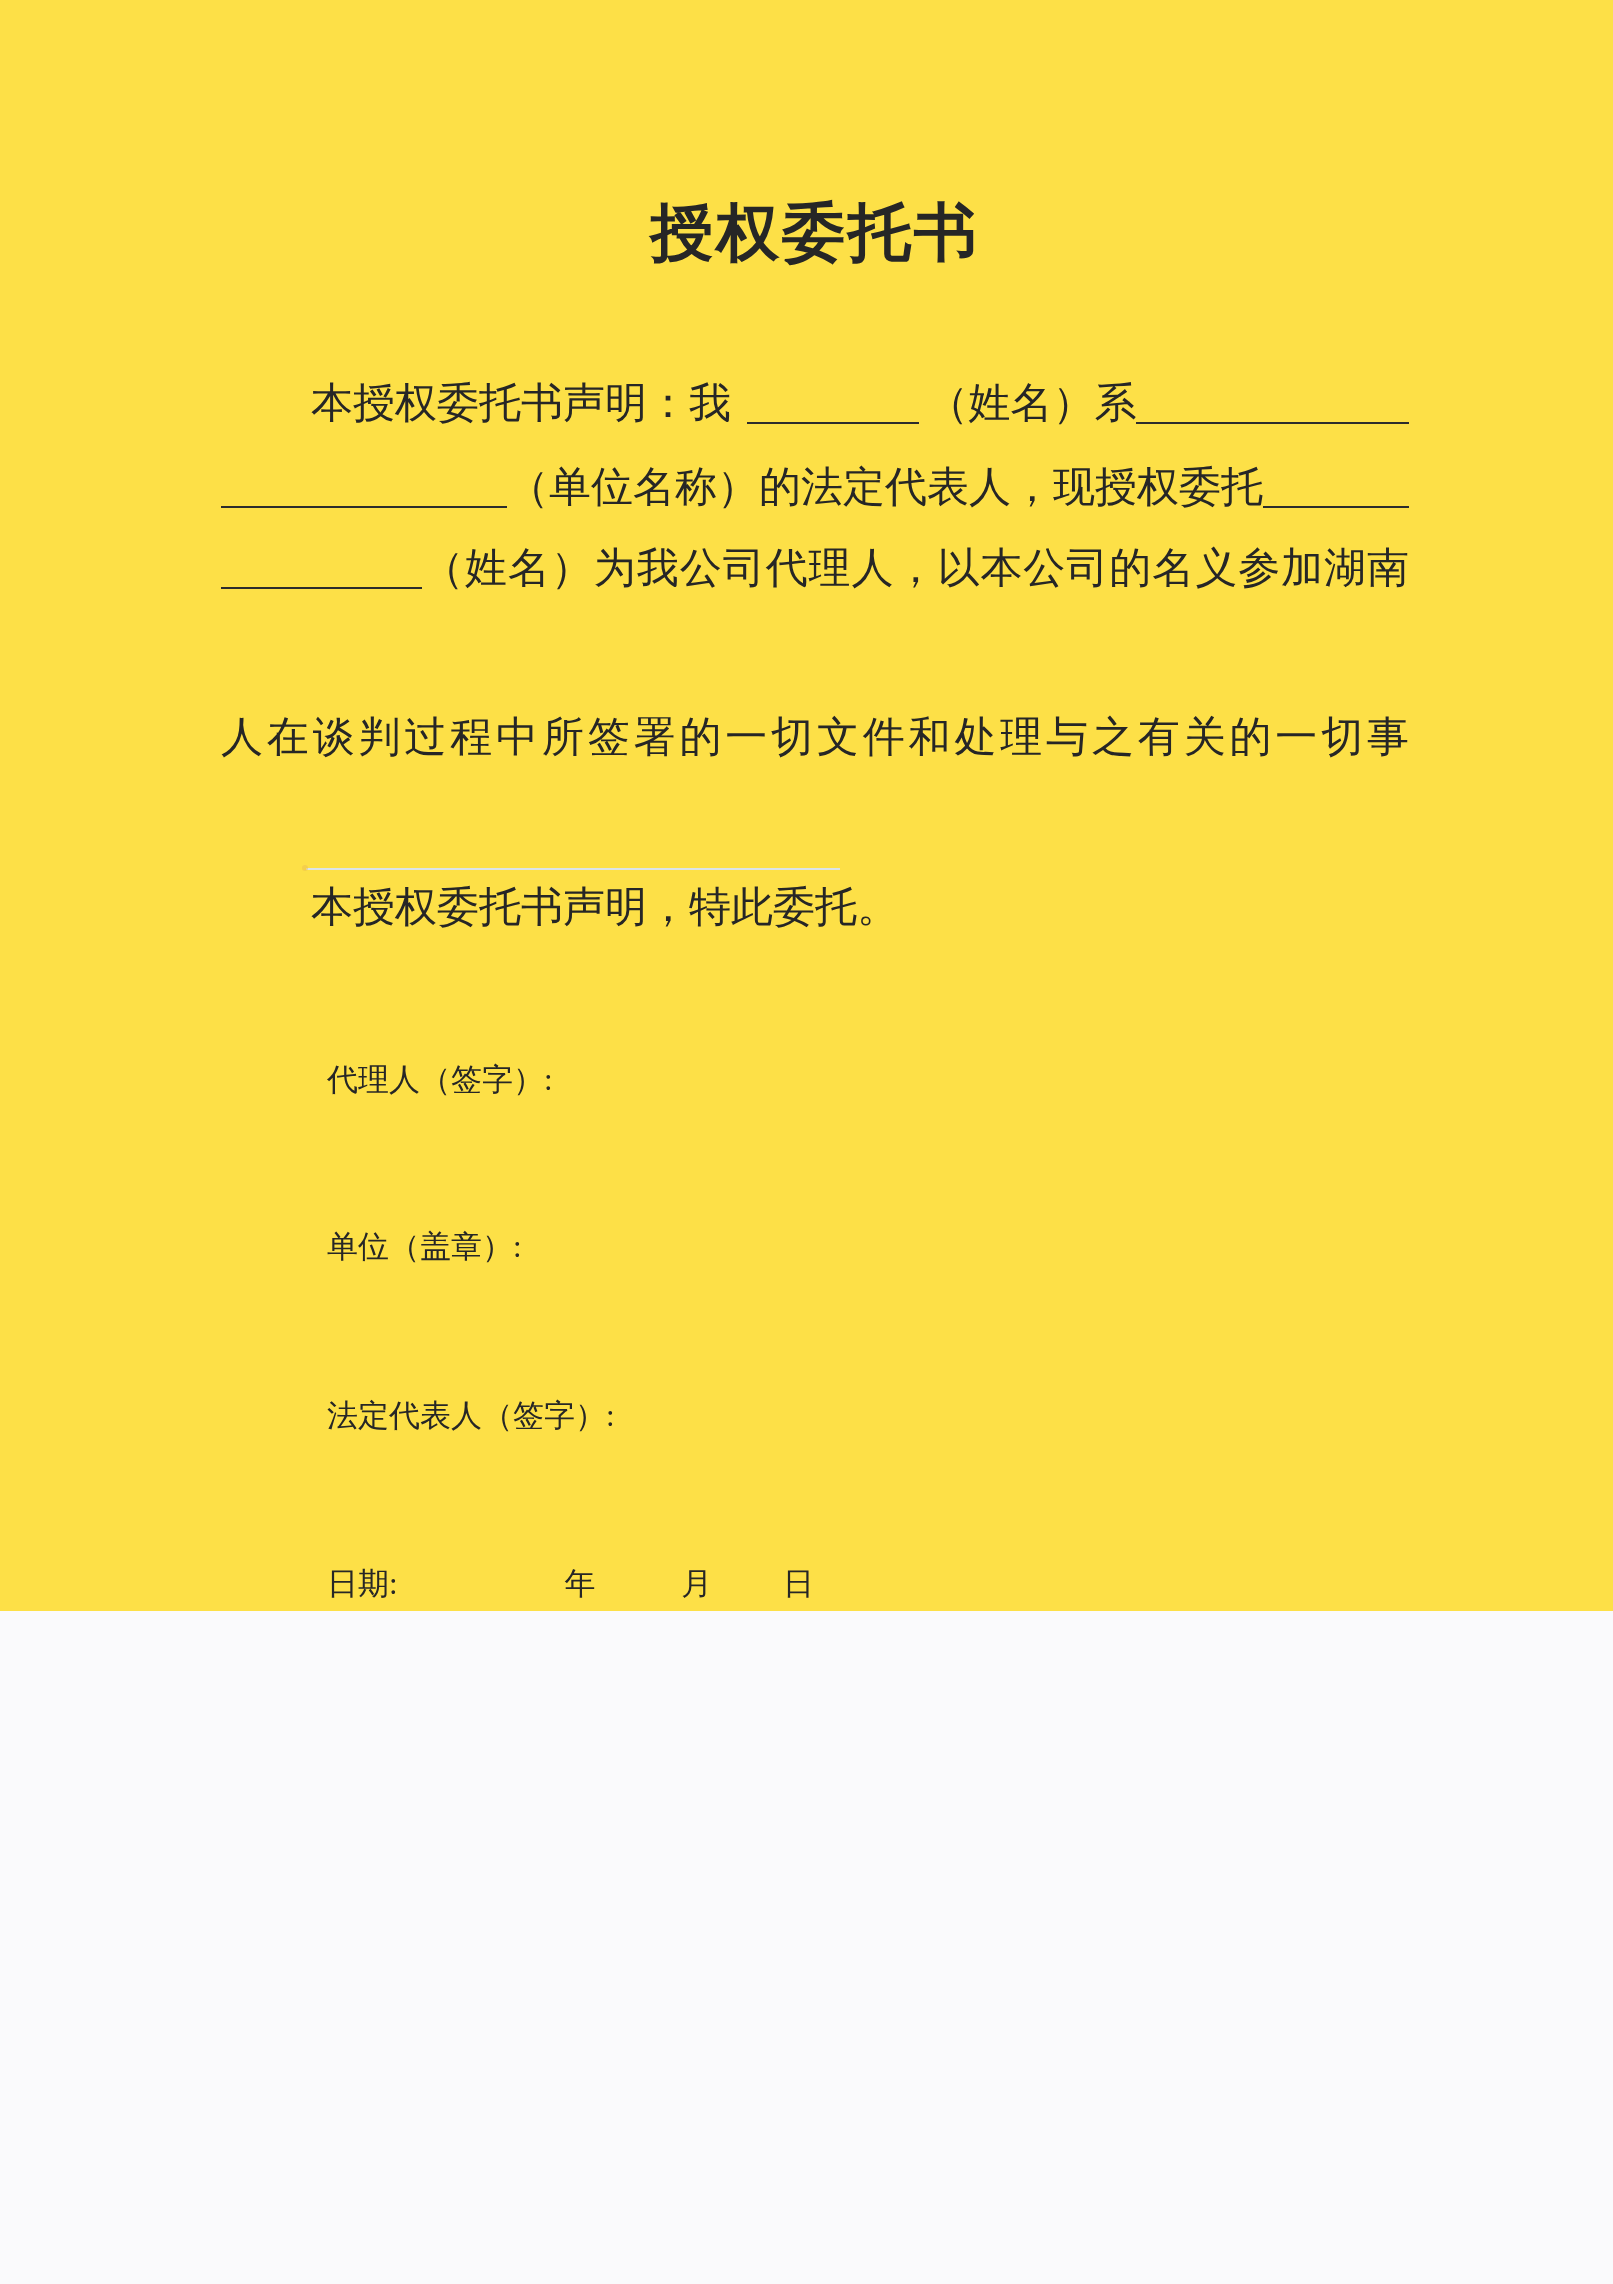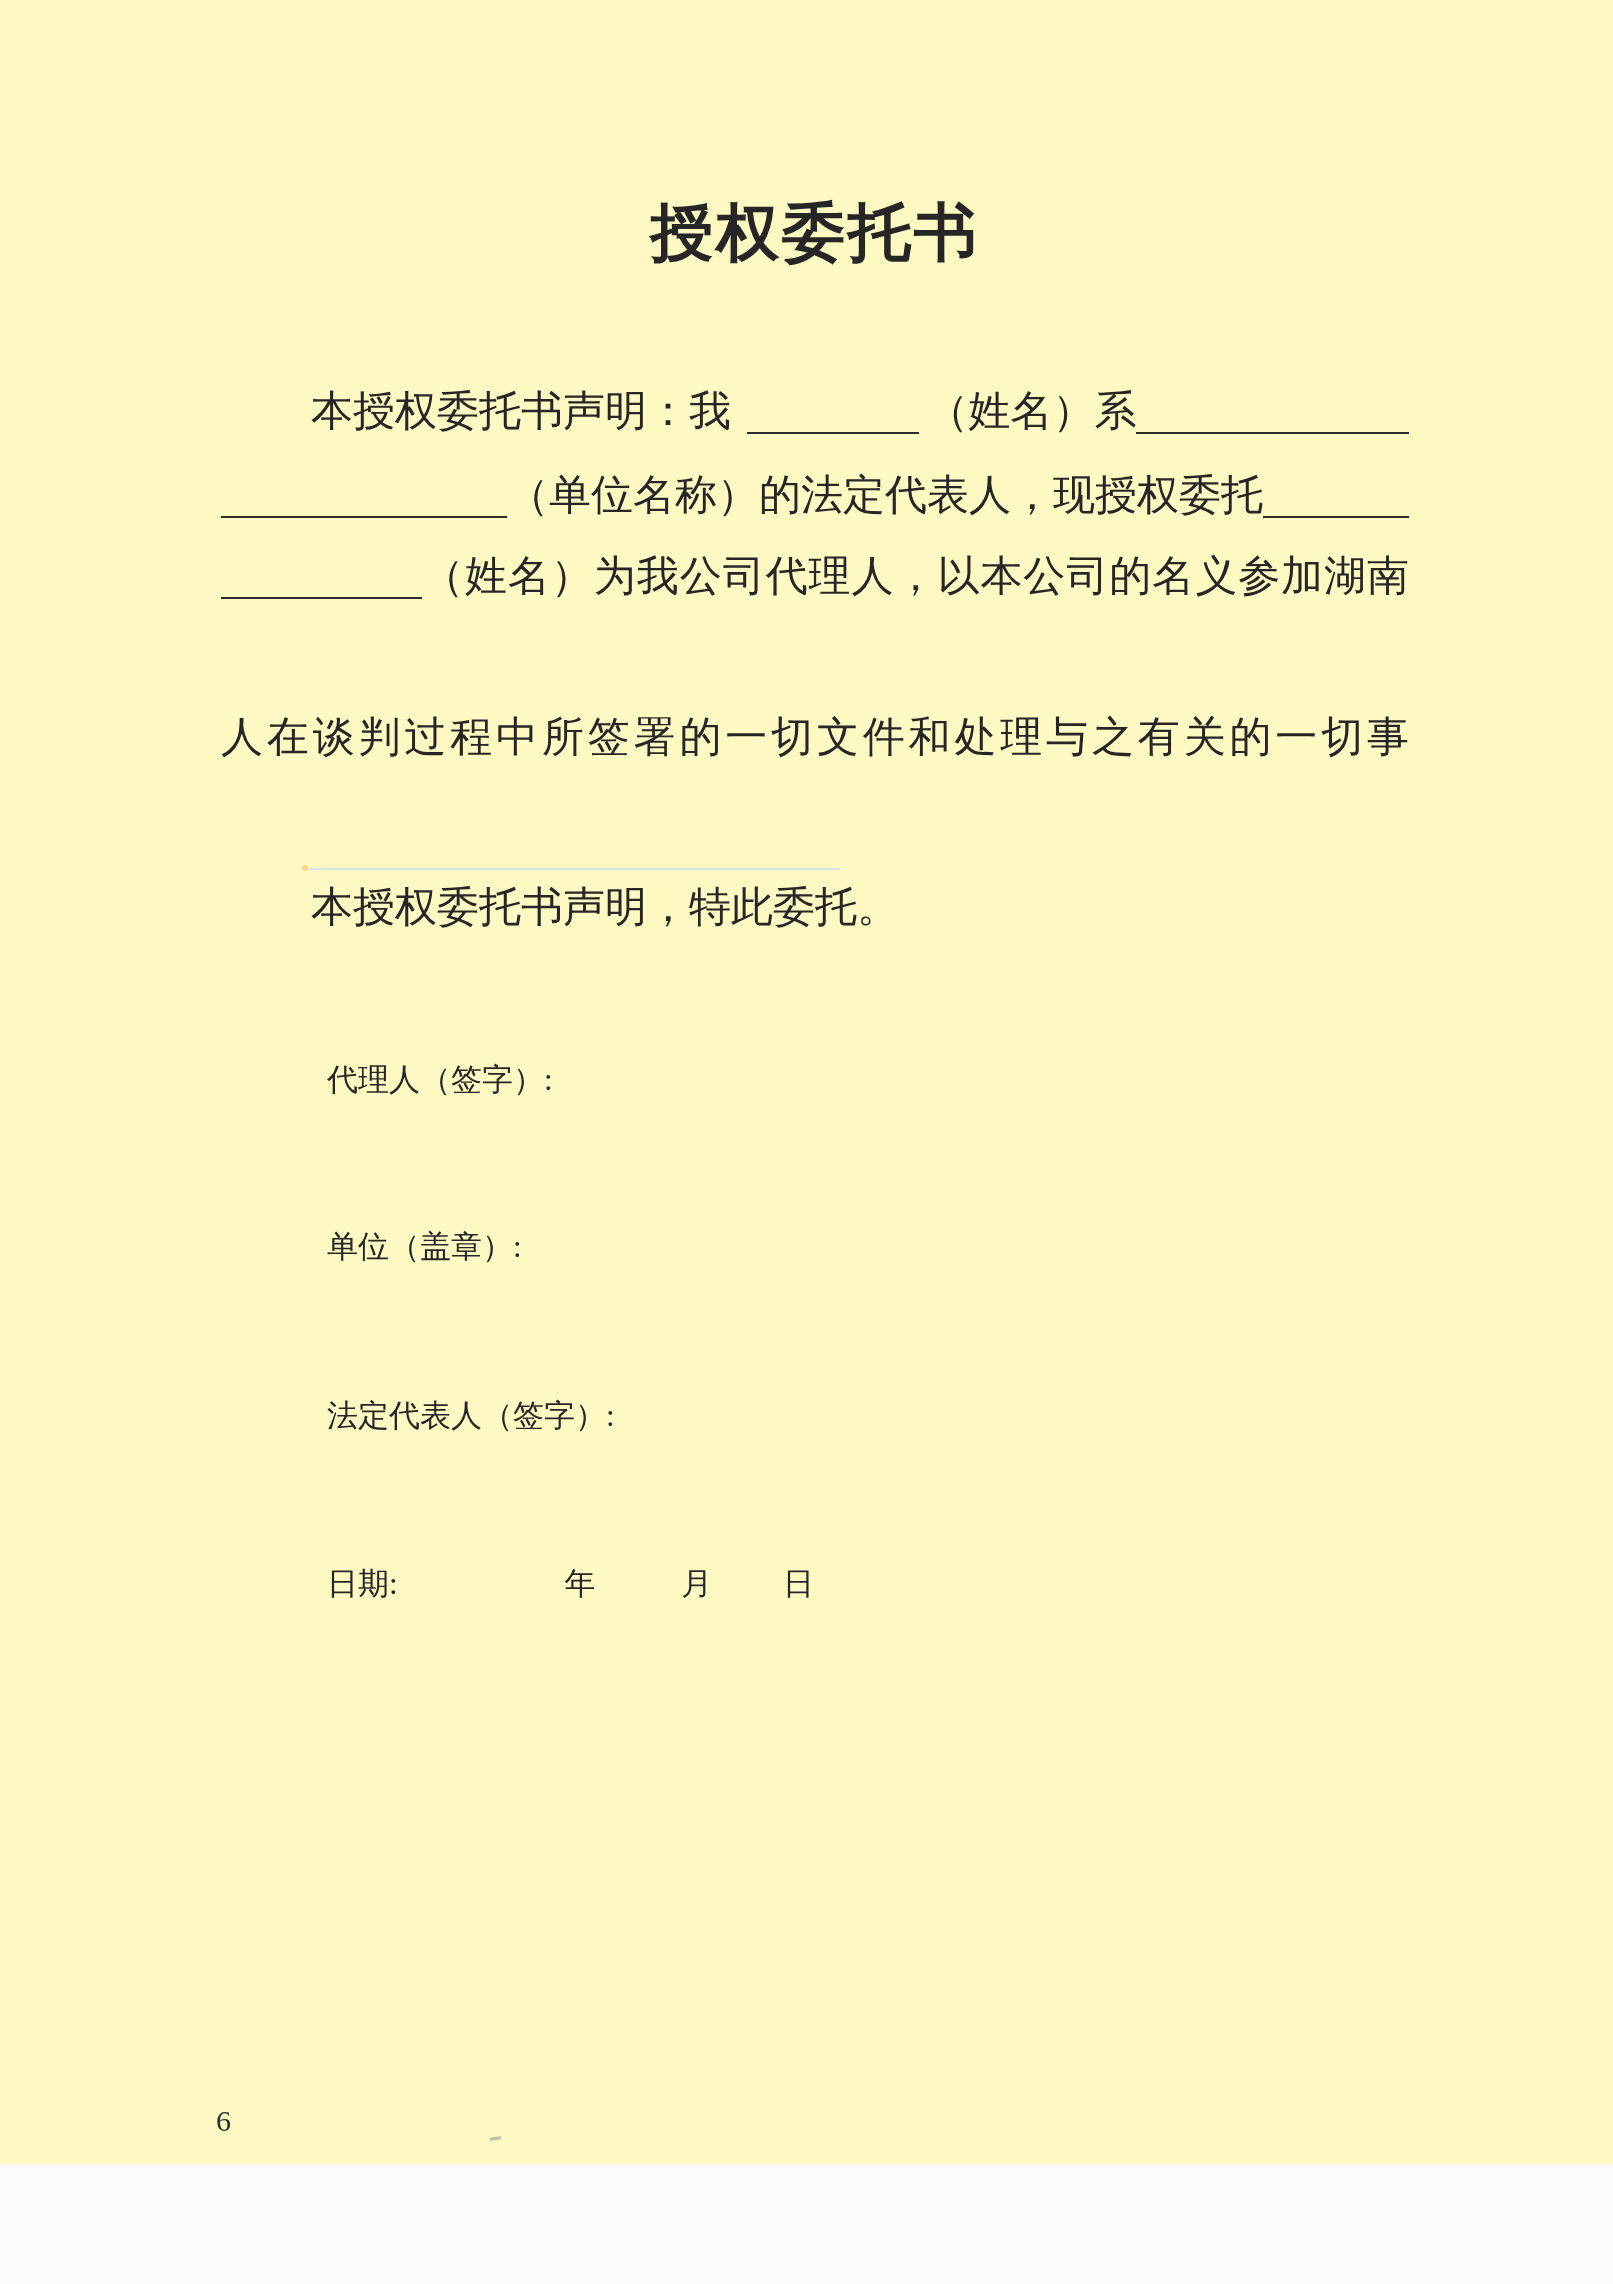--- a/index.html
+++ b/index.html
@@ -3,22 +3,22 @@
 <meta charset="utf-8">
 <style>
   html, body {
     margin: 0;
     padding: 0;
     background: #fafafc;
   }
   .page {
     position: relative;
     width: 1613px;
-    height: 2164px;
-    background: #fef9c3;
+    height: 1611px;
+    background: #fde047;
     font-family: "Liberation Serif", "DejaVu Serif", serif;
     color: #262626;
     overflow: hidden;
   }
   
   .doc-title {
     position: absolute;
     left: 221px;
     top: 196px;
     width: 1188px;
@@ -35,22 +35,21 @@
     left: 221px;
     width: 1188px;
     height: 46px;
     font-size: 42px;
     line-height: 46px;
     box-sizing: border-box;
     white-space: nowrap;
   }
   .bline.flexline {
     display: flex;
-    align-items: flex-end;
-    margin-top: 8px;
+    align-items: center;
   }
   .bline.flexline > span.txt { flex: 0 0 auto; }
   .bline.jtextline {
     white-space: normal;
     text-align: justify;
     text-align-last: justify;
   }
   .jgrow {
     flex: 1 1 auto;
     white-space: normal;

